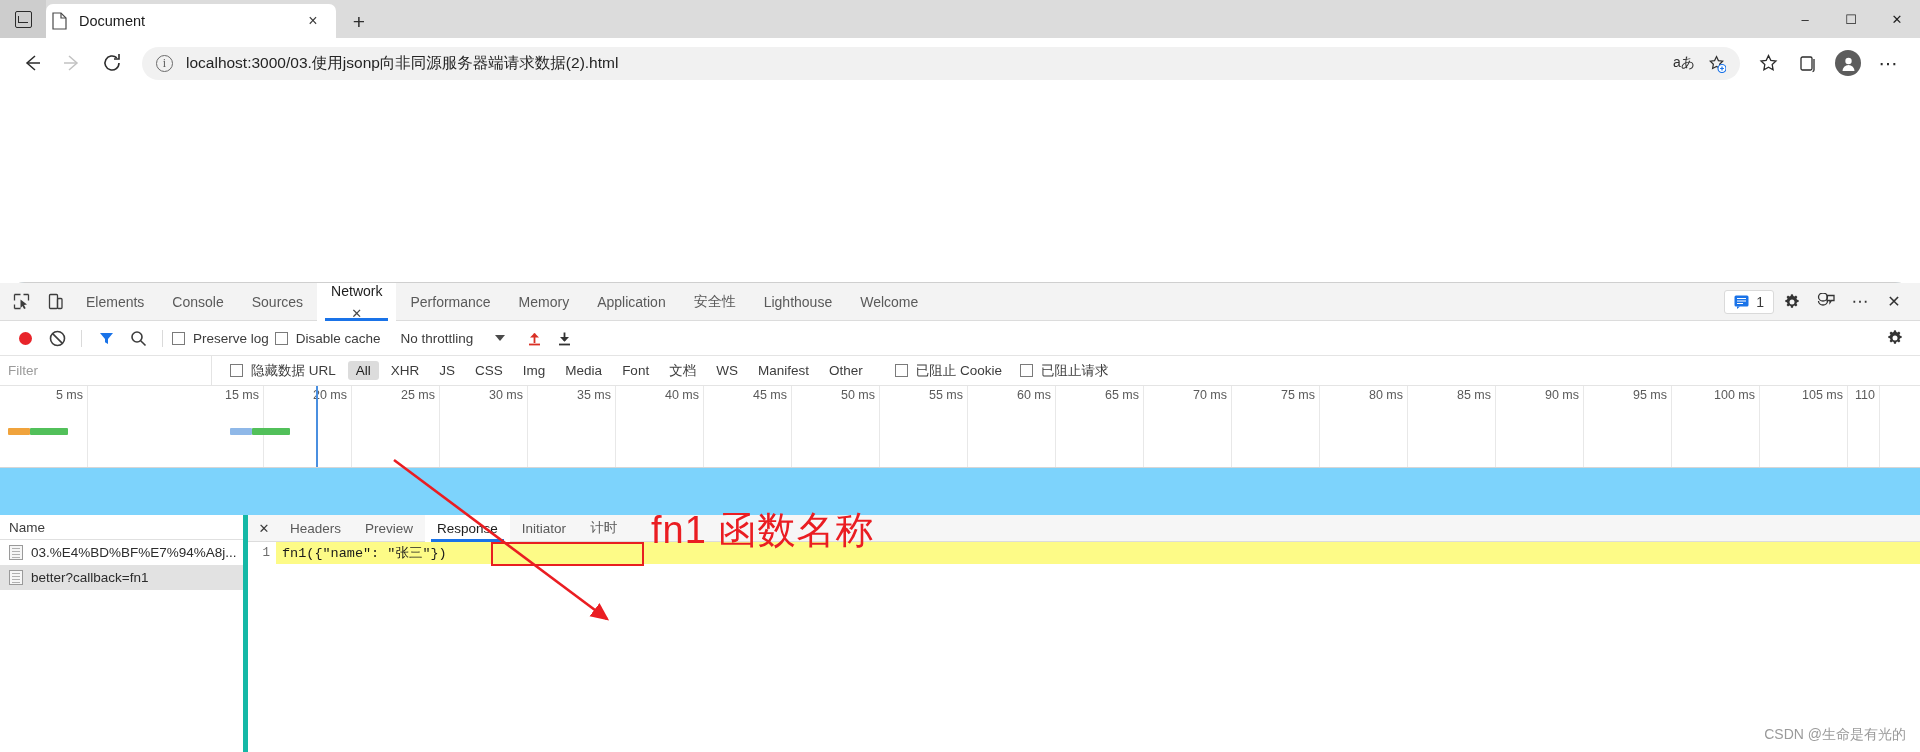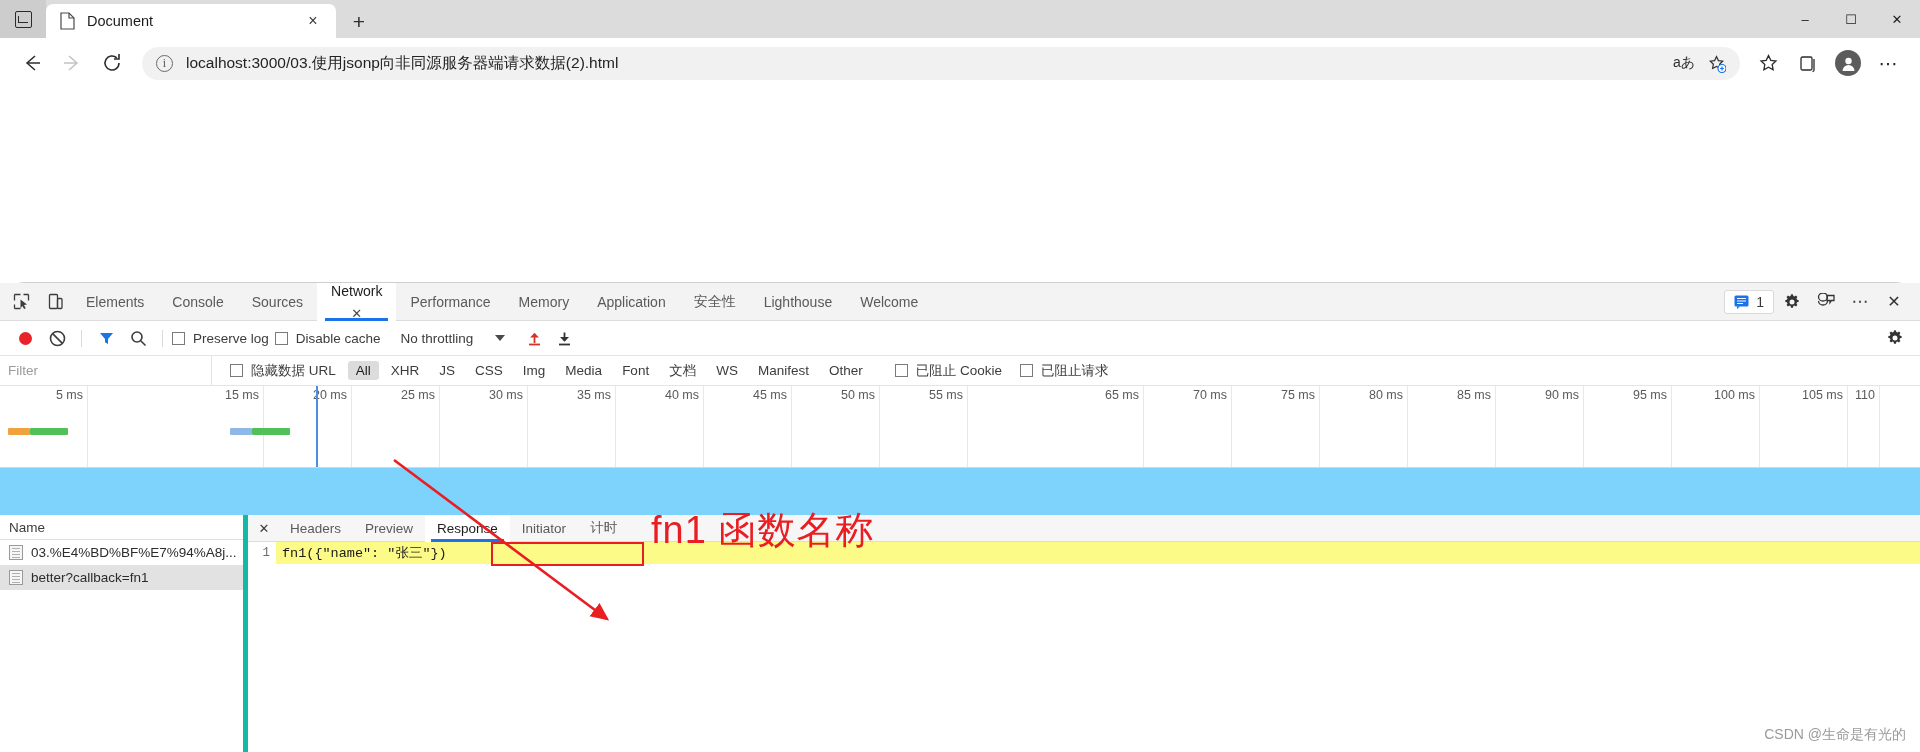--- a/index.html
+++ b/index.html
@@ -37,21 +37,21 @@
   .vtab-glyph::after {
     content: ""; position: absolute; left: 2px; top: 4px;
     width: 9px; height: 6px; border-left: 1.8px solid #2b2b2b;
     border-bottom: 1.8px solid #2b2b2b;
   }
   .tab {
     height: 34px; width: 290px;
     background: #ffffff;
     border-radius: 7px 7px 0 0;
     display: flex; align-items: center;
-    padding: 0 10px 0 14px;
+    padding: 0 10px 0 6px;
     position: relative;
   }
   .tab-favicon {
     width: 15px; height: 18px;
     flex: 0 0 auto;
     margin-right: 12px;
   }
   .tab-title {
     flex: 1 1 auto;
     font-size: 14.5px; color: #1b1b1b;
@@ -714,20 +714,23 @@
       </div>
       <div class="ov-tick" style="left:704px;width:88px;">
         <span class="ov-tick-label">45 ms</span>
       </div>
       <div class="ov-tick" style="left:792px;width:88px;">
         <span class="ov-tick-label">50 ms</span>
       </div>
       <div class="ov-tick" style="left:880px;width:88px;">
         <span class="ov-tick-label">55 ms</span>
       </div>
+      <div class="ov-tick" style="left:968px;width:88px;">
+        <span class="ov-tick-label">60 ms</span>
+      </div>
       <div class="ov-tick" style="left:1056px;width:88px;">
         <span class="ov-tick-label">65 ms</span>
       </div>
       <div class="ov-tick" style="left:1144px;width:88px;">
         <span class="ov-tick-label">70 ms</span>
       </div>
       <div class="ov-tick" style="left:1232px;width:88px;">
         <span class="ov-tick-label">75 ms</span>
       </div>
       <div class="ov-tick" style="left:1320px;width:88px;">

